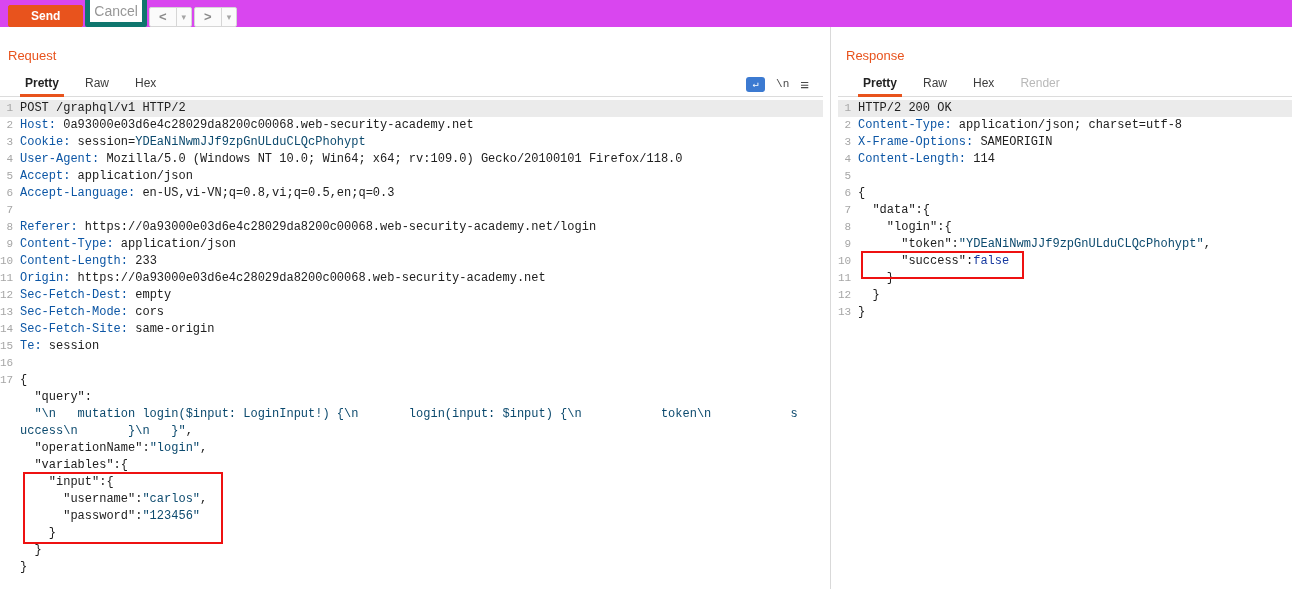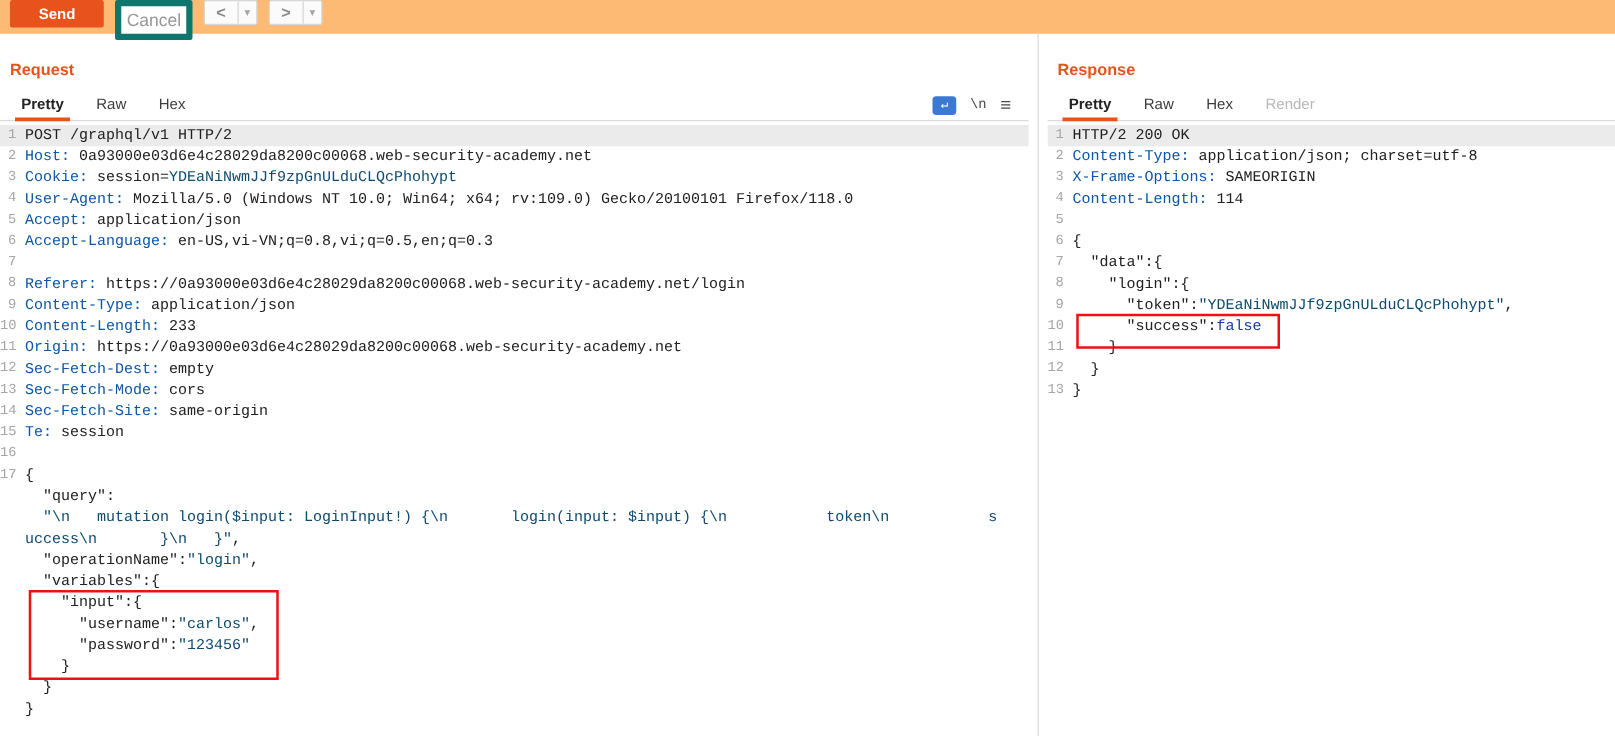--- a/index.html
+++ b/index.html
@@ -1,30 +1,30 @@
 <!DOCTYPE html>
 <html><head>
 <meta charset="utf-8">
 <style>
   *{box-sizing:border-box;margin:0;padding:0}
   html,body{width:1292px;height:589px;overflow:hidden;background:#ffffff;font-family:"Liberation Sans",sans-serif}
-  .toolbar{height:27px;background:#fdba74;display:flex;align-items:flex-start;gap:9px;padding-left:8px}
+  .toolbar{height:27px;background:#d946ef;display:flex;align-items:flex-end;gap:2px;padding-left:8px}
   .btn-send{background:#e8531d;color:#fff;font-weight:bold;font-size:12px;border:1px solid #e8531d;border-radius:2px;padding:3px 22px}
   .btn-cancel{background:#fff;color:#979797;font-size:14px;border:5px solid #0f766e;border-radius:2px;padding:3px 4px}
   .split{display:inline-flex;border:1px solid #d6d6d6;border-radius:2px;background:#fbfbfb;overflow:hidden}
   .split .main{padding:1px 9px 2px;color:#8b8b8b;font-size:13px;font-weight:bold}
   .split .dd{border-left:1px solid #d6d6d6;padding:1px 5px;color:#a5a5a5;font-size:9px;display:flex;align-items:center}
   .panes{display:flex;height:562px}
   .pane{position:relative}
   .pane.request{width:823px}
   .splitter{width:15px;position:relative}
   .splitter::after{content:"";position:absolute;left:7px;top:0;bottom:0;width:1px;background:#d9d9d9}
   .pane.response{flex:1}
-  .pane-title{color:#e8531d;font-weight:bold;font-size:13px;margin:21px 0 0 8px}
-  .tabbar{display:flex;align-items:center;border-bottom:1px solid #dcdcdc;margin-top:9px;padding-left:4px;height:25px}
+  .pane-title{color:#e8531d;font-weight:normal;font-size:13px;margin:21px 0 0 8px}
+  .tabbar{display:flex;align-items:center;border-bottom:1px solid #dcdcdc;margin-top:9px;padding-left:12px;height:25px}
   .tab{padding:4px 13px 6px;font-size:12px;color:#3c3c3c;position:relative}
   .tab.selected{font-weight:bold;color:#222}
   .tab.selected::after{content:"";position:absolute;left:8px;right:8px;bottom:-1px;height:3px;background:#e8531d}
   .tab.disabled{color:#b8b8b8}
   .icon-group{margin-left:auto;display:flex;align-items:center;gap:11px;padding-right:14px}
   .wrap-toggle{width:19px;height:15px;background:#3c7ad1;border-radius:3px;color:#fff;font-size:10px;display:flex;align-items:center;justify-content:center;font-family:"Liberation Mono",monospace}
   .nl-icon{font-family:"Liberation Mono",monospace;font-size:11px;color:#4a4a4a}
   .menu-icon{font-size:15px;color:#4a4a4a;line-height:1}
   .editor{position:relative;margin-top:3px;font-family:"Liberation Mono","DejaVu Sans Mono",monospace;font-size:12px;line-height:17px;overflow:hidden}
   .code-row{display:flex;height:17px;white-space:pre;width:100%}

